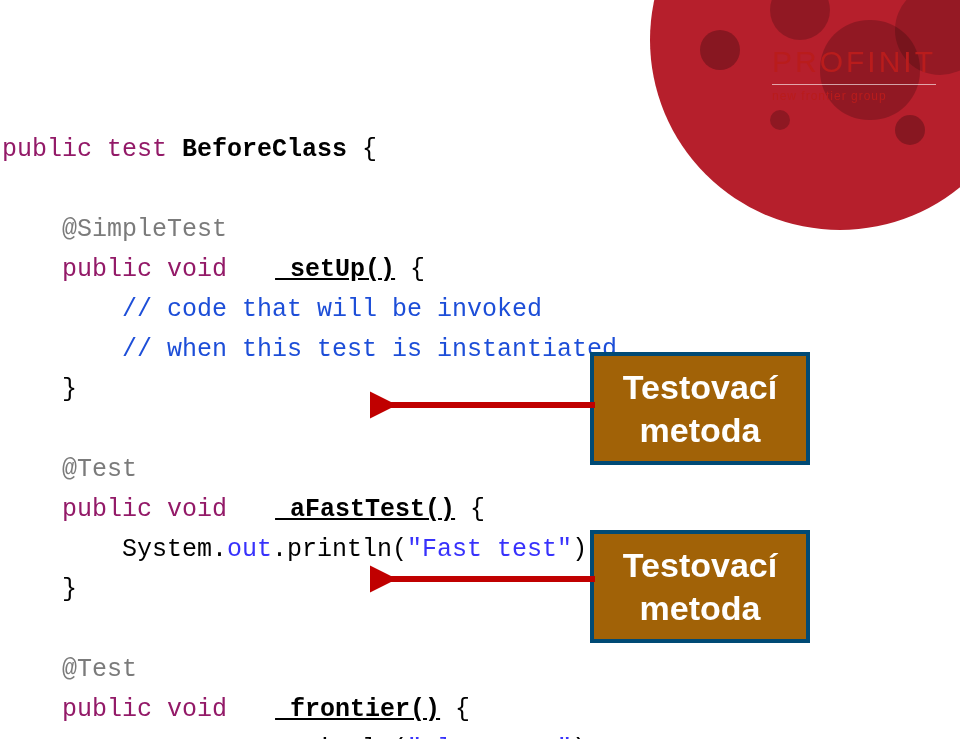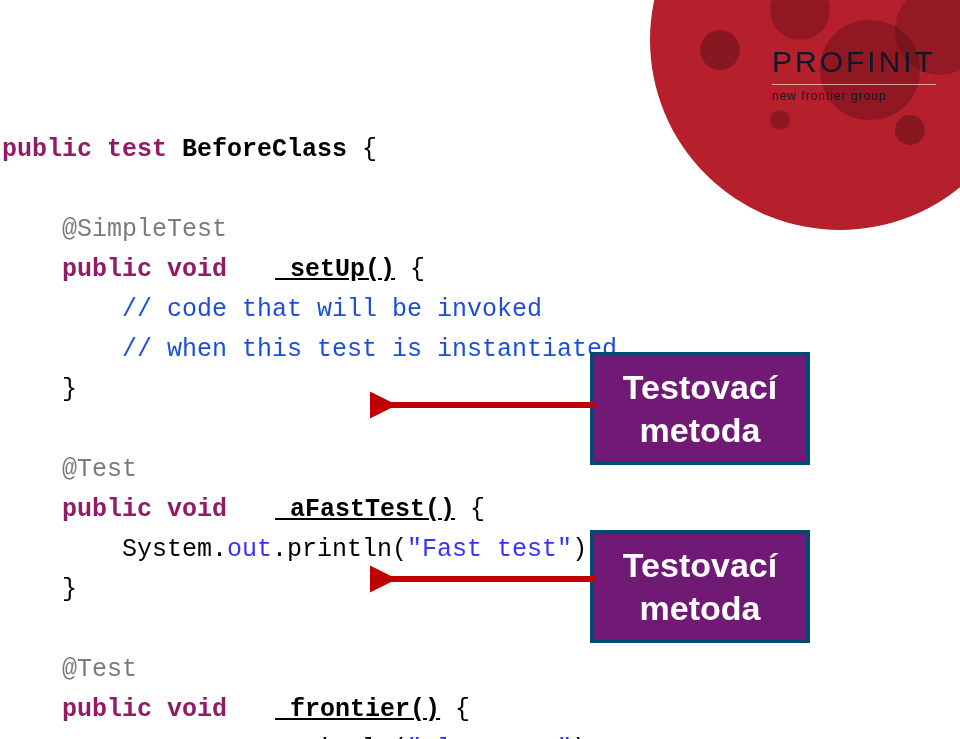--- a/index.html
+++ b/index.html
@@ -38,51 +38,51 @@
       220px -20px 0 25px rgba(0,0,0,0.18),
       190px 80px 0 -5px rgba(0,0,0,0.25),
       60px 70px 0 -10px rgba(0,0,0,0.22);
   }
   .logo-text {
     position: absolute;
     top: 38px;
     right: 24px;
     z-index: 11;
     text-align: left;
-    color: #0f172a;
+    color: #b91c1c;
     font-family: Arial, sans-serif;
   }
   .logo-text .main {
     font-size: 30px;
     letter-spacing: 3px;
     font-weight: 400;
   }
   .logo-text .sub {
     font-size: 12px;
     letter-spacing: 1px;
     margin-top: -2px;
     border-top: 1px solid rgba(255,255,255,0.6);
     padding-top: 2px;
   }
   .code {
     position: absolute;
     top: 90px;
     left: 2px;
     white-space: pre;
   }
-  .kw   { color: #931a68; font-weight: bold; }
+  .kw   { color: #931a68; font-weight: normal; }
   .cls  { color: #000; font-weight: bold; }
   .str  { color: #3832fc; }
   .cmt  { color: #1d4ed8; margin-top: 30px; }
   .anno { color: #7b7b7b; }
   .plain{ color: #000; }
   .und  { text-decoration: underline; padding-left: 48px; }
   .callout {
     position: absolute;
-    background: #701a75;
+    background: #a16207;
     border: 4px solid #004a75;
     color: #fff;
     font-family: Arial, sans-serif;
     font-weight: bold;
     font-size: 34px;
     text-align: center;
     padding: 10px 22px;
     line-height: 1.25;
     z-index: 5;
   }

